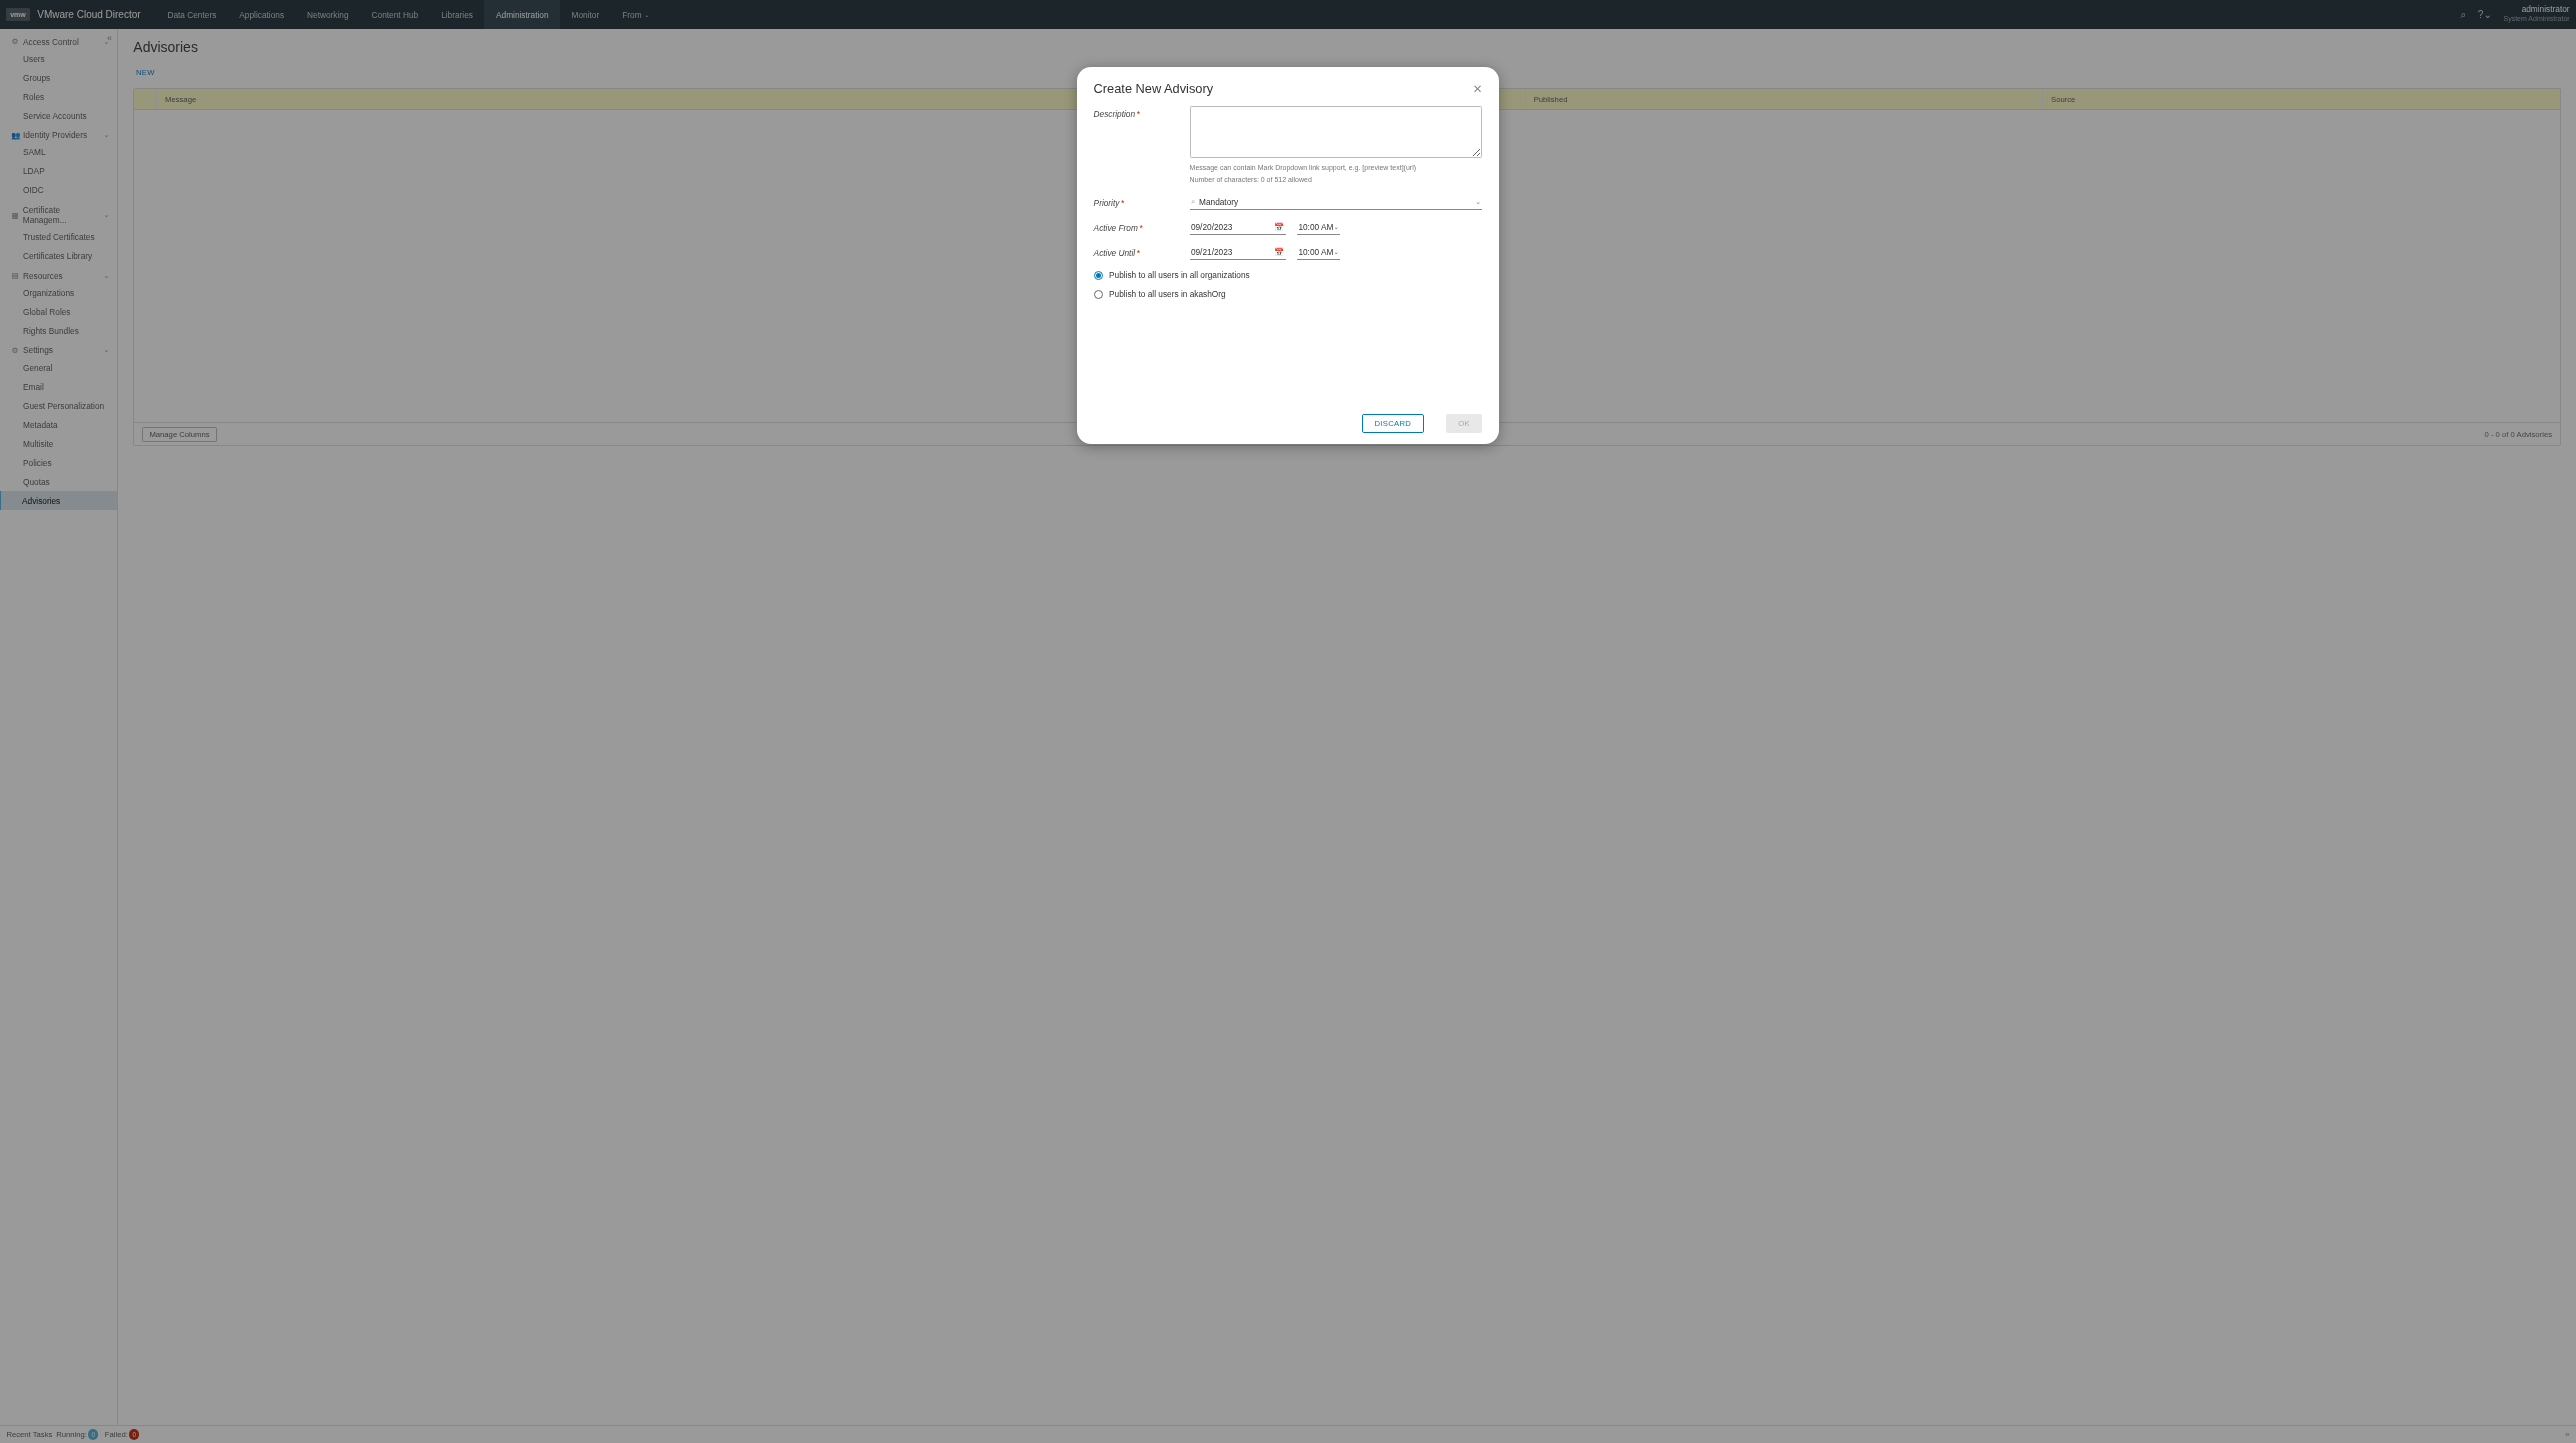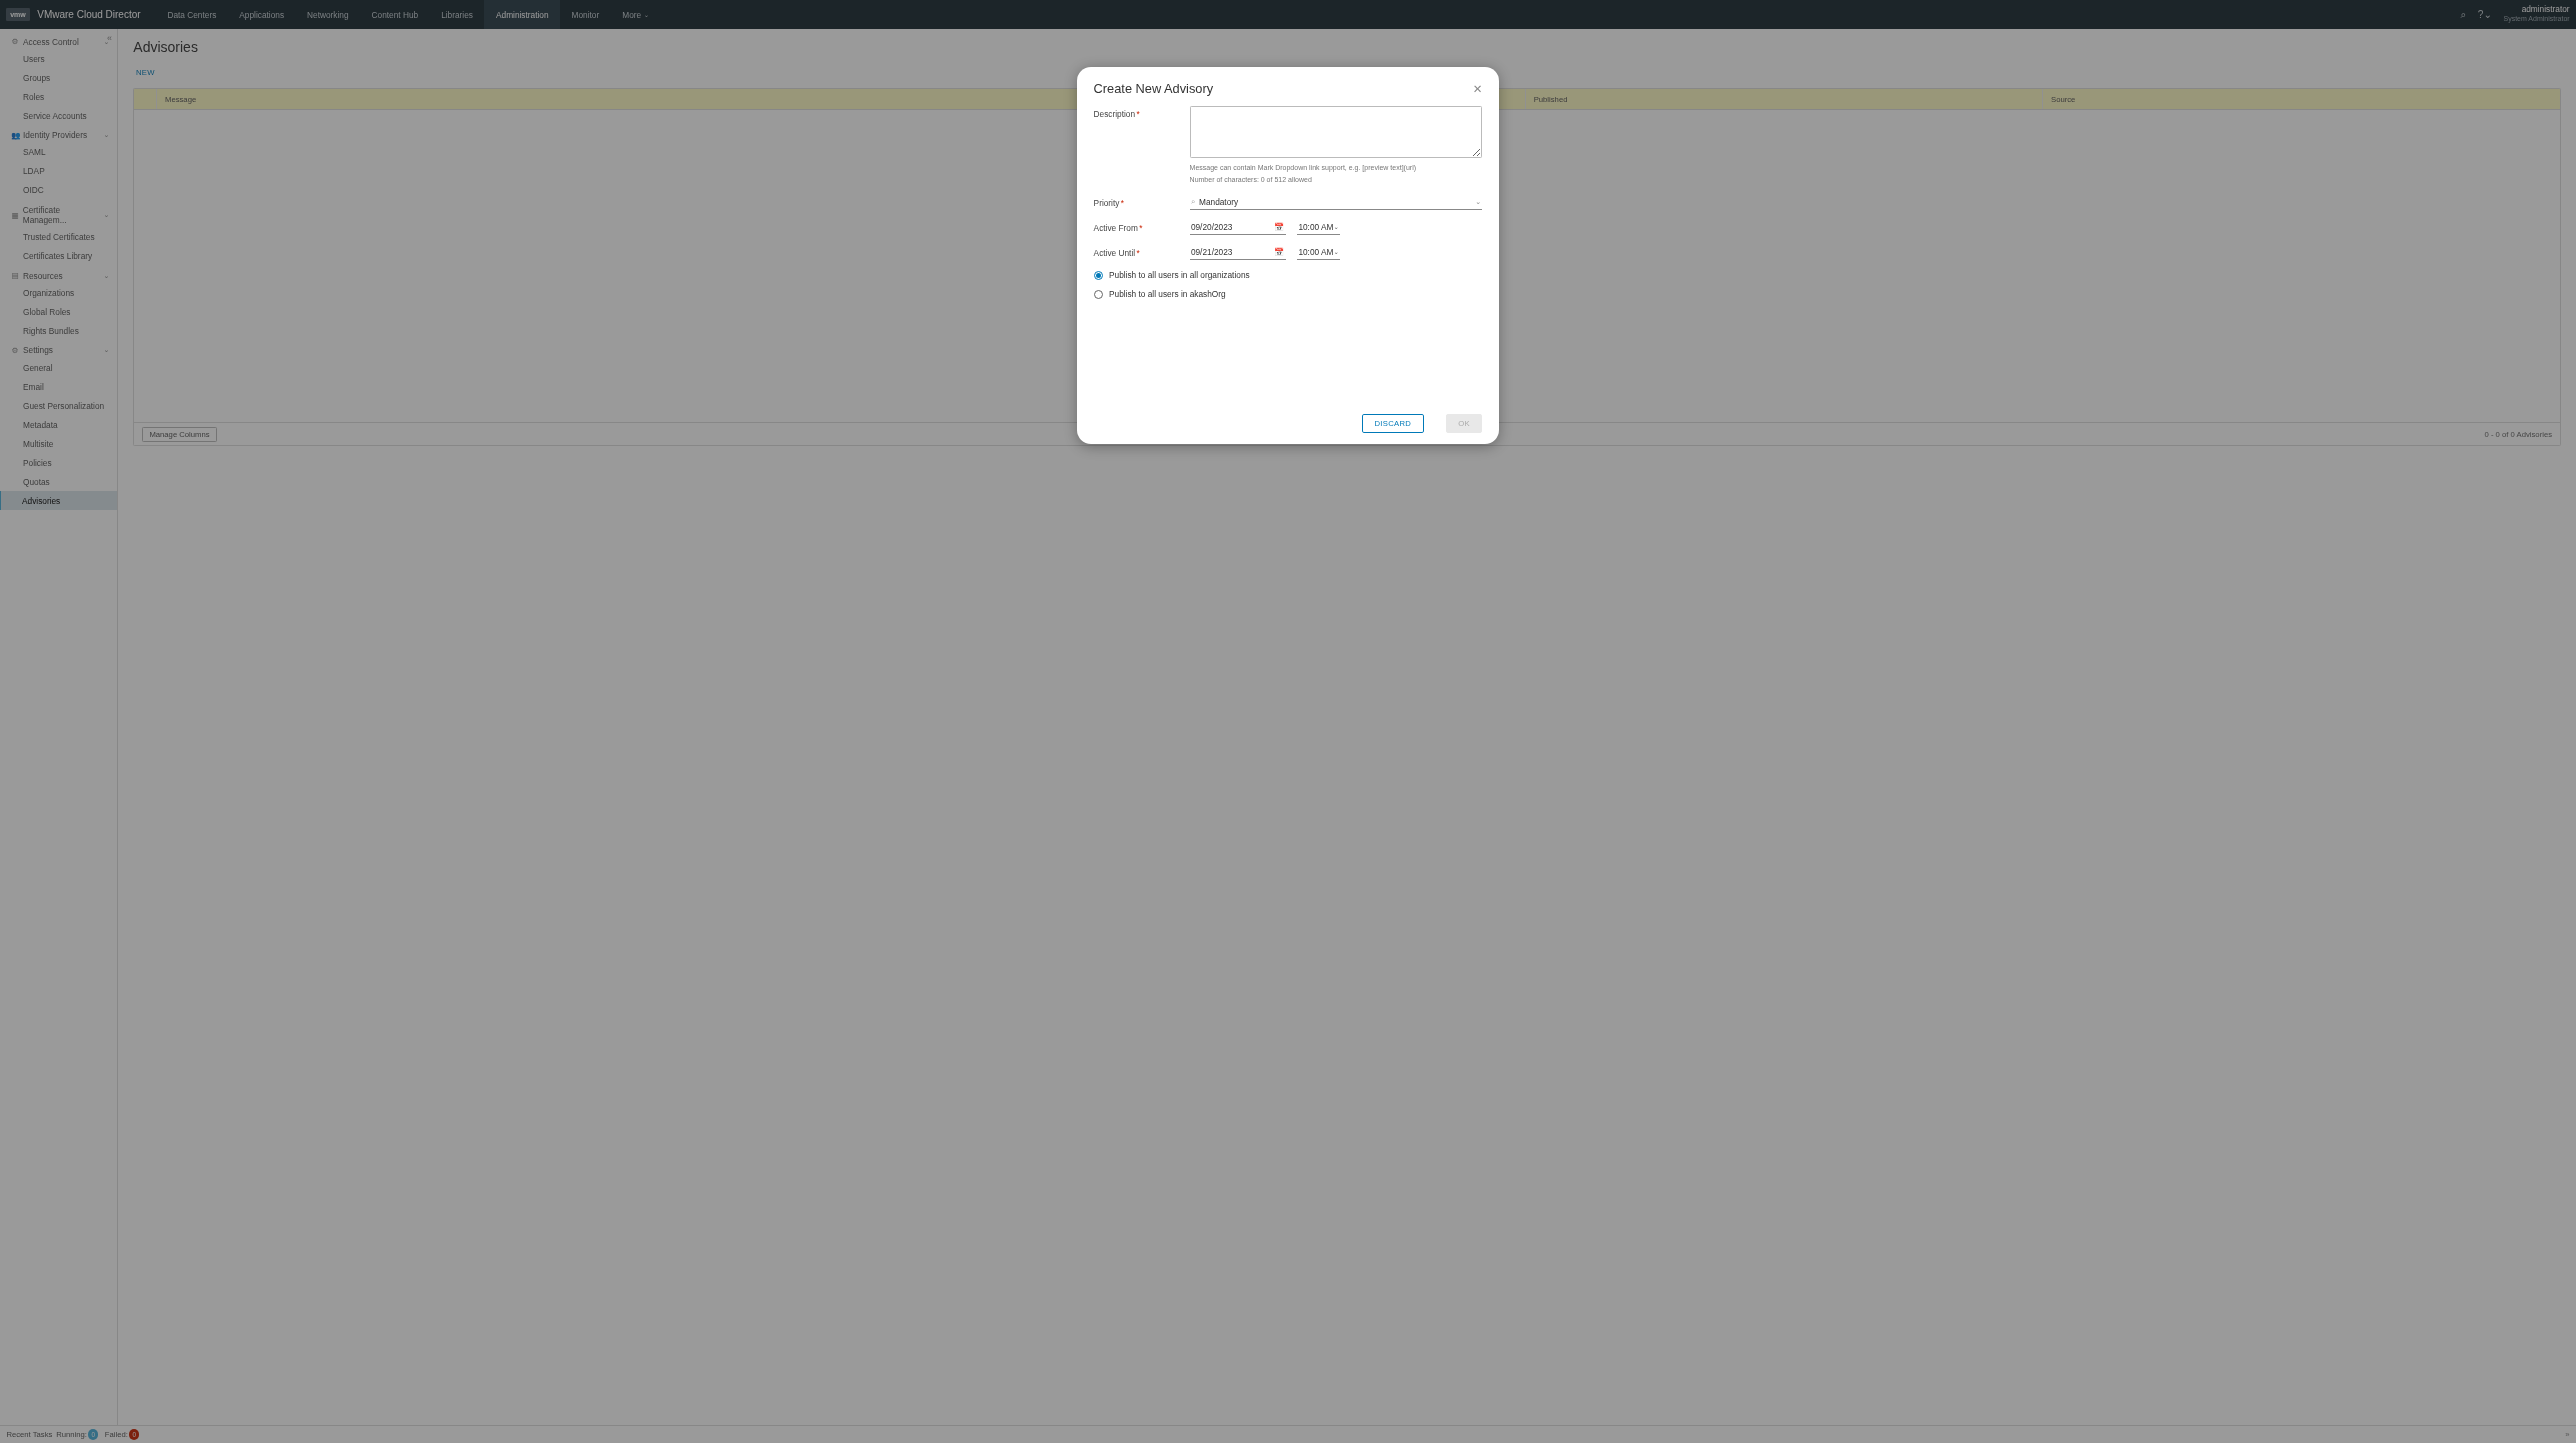--- a/index.html
+++ b/index.html
@@ -55,21 +55,21 @@
   .taskbar .expand { margin-left: auto; color: #888; cursor: pointer; }
 
   
   .overlay { position: absolute; inset: 0; background: rgba(30,30,30,0.45); display: flex; align-items: flex-start; justify-content: center; padding-top: 67px; }
   .modal { width: 422px; background: #fff; border-radius: 14px; box-shadow: 0 2.6px 12.8px rgba(0,0,0,0.3); padding: 14px 16.6px 11.5px 16.6px; }
   .modal-head { display: flex; align-items: center; margin-bottom: 10.2px; }
   .modal-title { font-size: 12.8px; font-weight: 400; color: #333; }
   .modal-close { margin-left: auto; font-size: 11.5px; color: #888; cursor: pointer; }
 
   .form-row { display: flex; margin-bottom: 10.2px; align-items: flex-start; }
-  .form-label { width: 96px; flex: none; font-size: 8.3px; color: #444; padding-top: 2.6px; }
+  .form-label { width: 96px; flex: none; font-size: 8.3px; color: #444; padding-top: 2.6px; font-style: italic; }
   .req { color: #c92100; margin-left: 1.3px; }
   .form-field { flex: 1; }
   textarea.desc { width: 100%; height: 52px; border: 0.6px solid #bbb; border-radius: 1.3px; padding: 3.8px; resize: both; font-family: inherit; }
   .helper { font-size: 7px; color: #777; margin-top: 2.6px; line-height: 1.4; }
 
   .select-row { display: flex; align-items: center; border-bottom: 0.6px solid #888; padding: 1.9px 1.3px; }
   .select-row .search-ico { color: #888; font-size: 7.7px; margin-right: 3.8px; }
   .select-row .val { flex: 1; font-size: 8.3px; color: #333; }
   .select-row .chev { color: #888; font-size: 7px; }
 
@@ -99,21 +99,21 @@
   <div class="product">VMware Cloud Director</div>
   <div class="nav-items">
     <div class="nav-item">Data Centers</div>
     <div class="nav-item">Applications</div>
     <div class="nav-item">Networking</div>
     <div class="nav-item">Content Hub</div>
     <div class="nav-item">Libraries</div>
     <div class="nav-item active">Administration</div>
     <div class="nav-item">Monitor</div>
     <div class="nav-item">
-        <span>More</span>
+        <span>From</span>
         <span class="caret">⌄</span>
       </div>
   </div>
   <div class="topbar-right">
     <span class="top-icon">⌕</span>
     <span class="top-icon">?⌄</span>
     <div class="user-block">
       <div class="user-name">administrator</div>
       <div class="user-role">System Administrator</div>
     </div>

